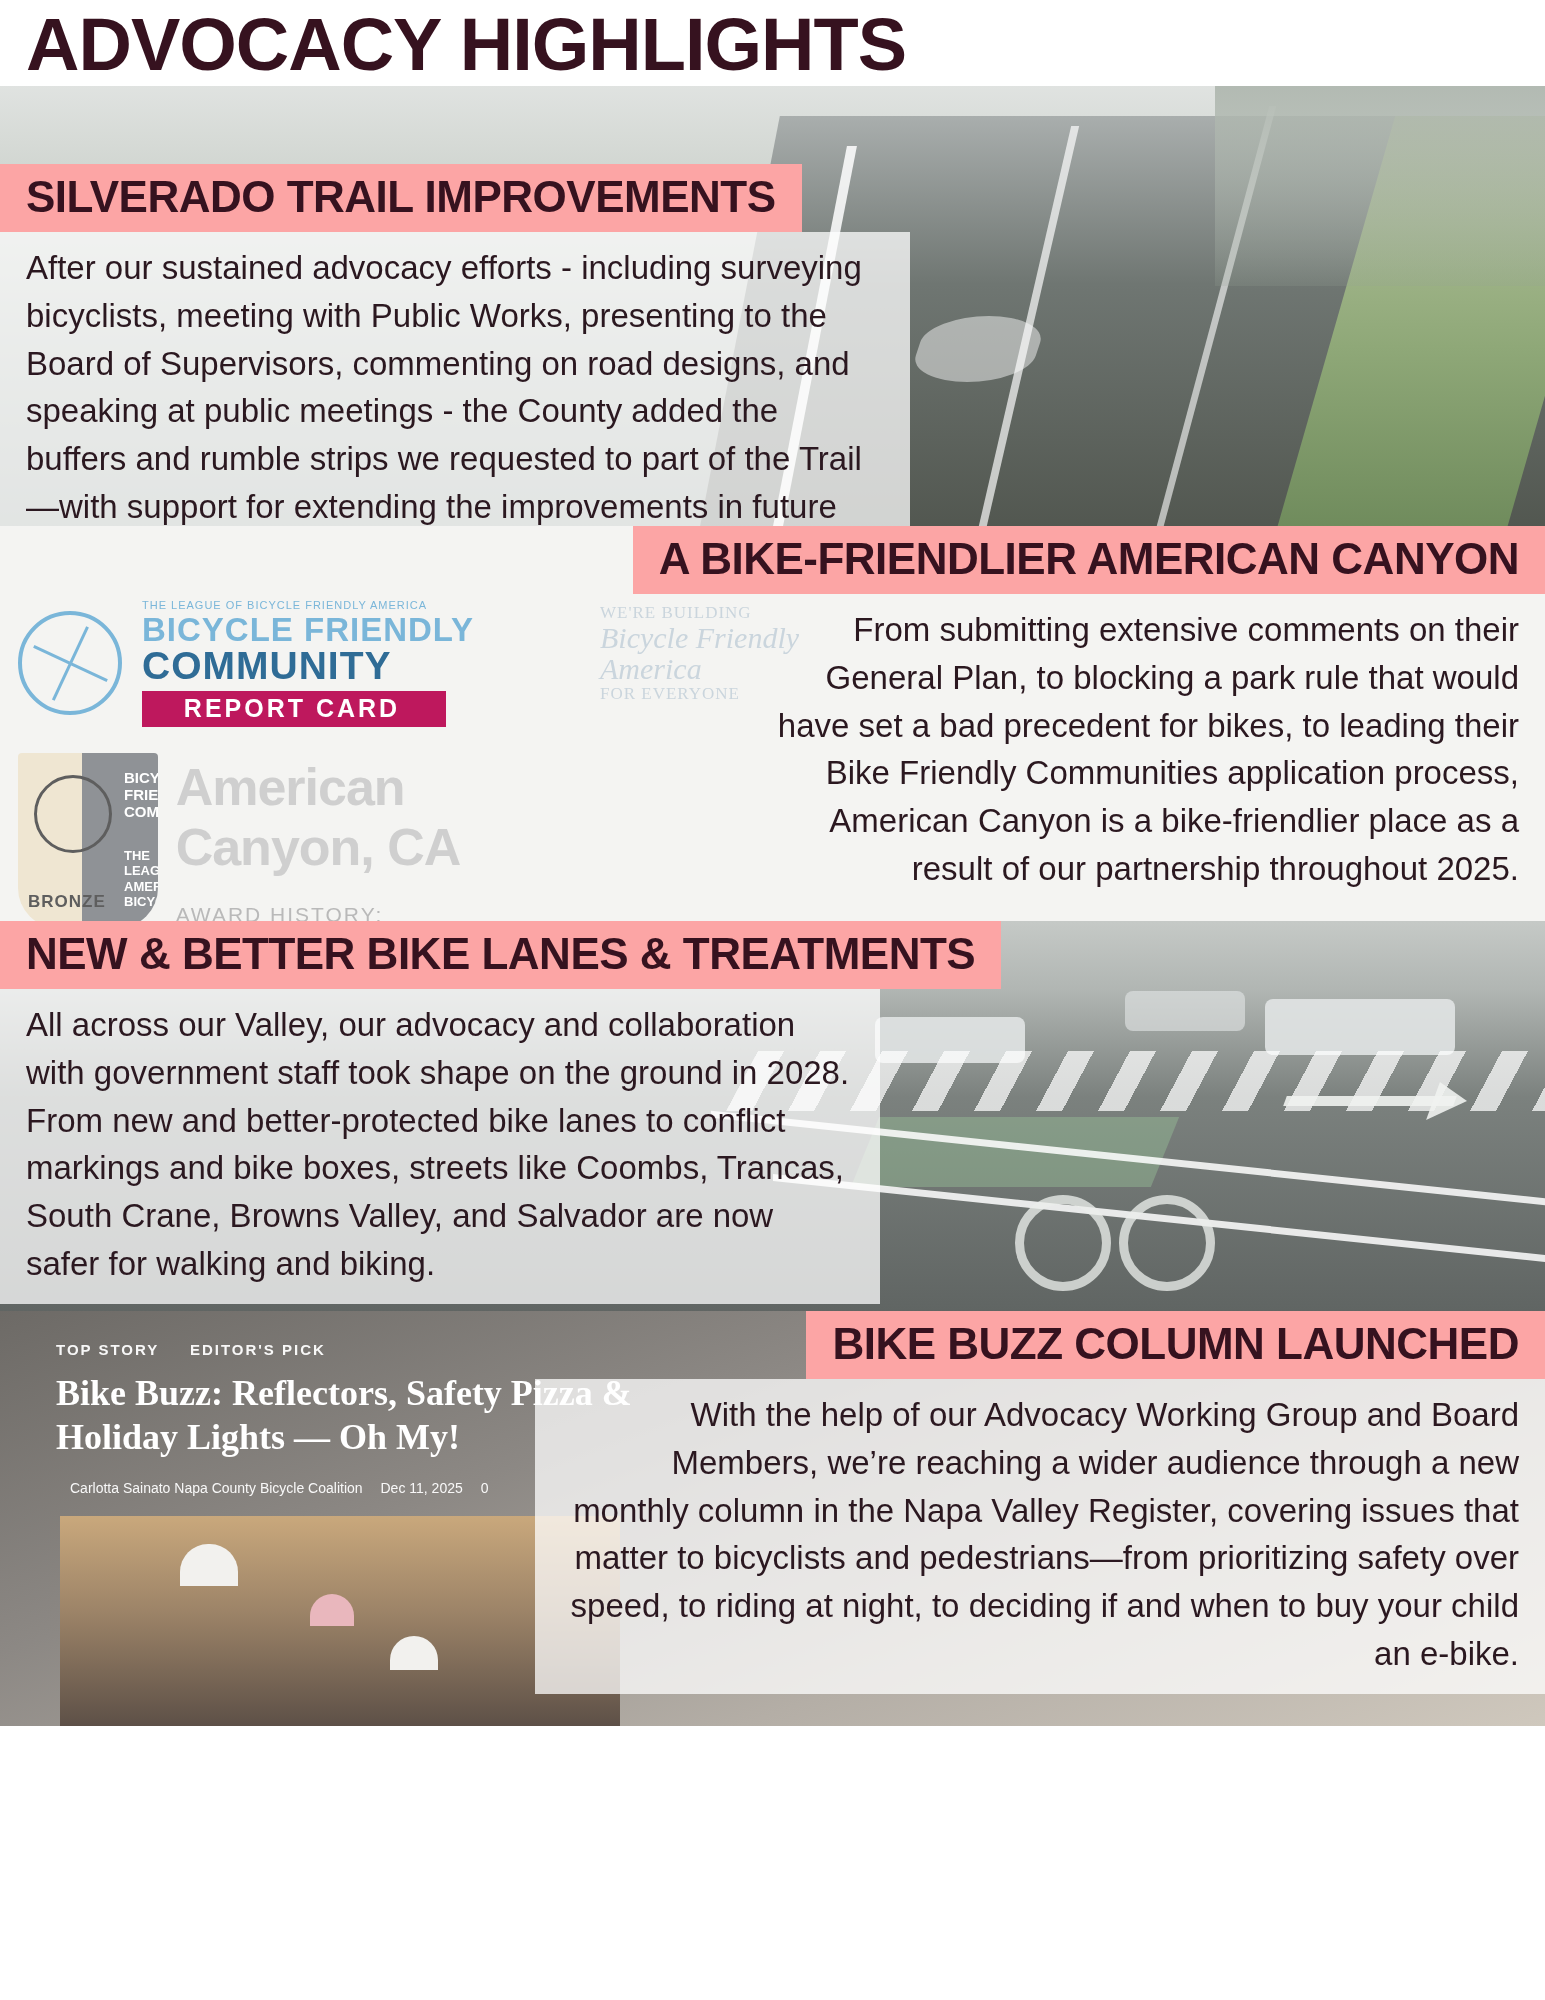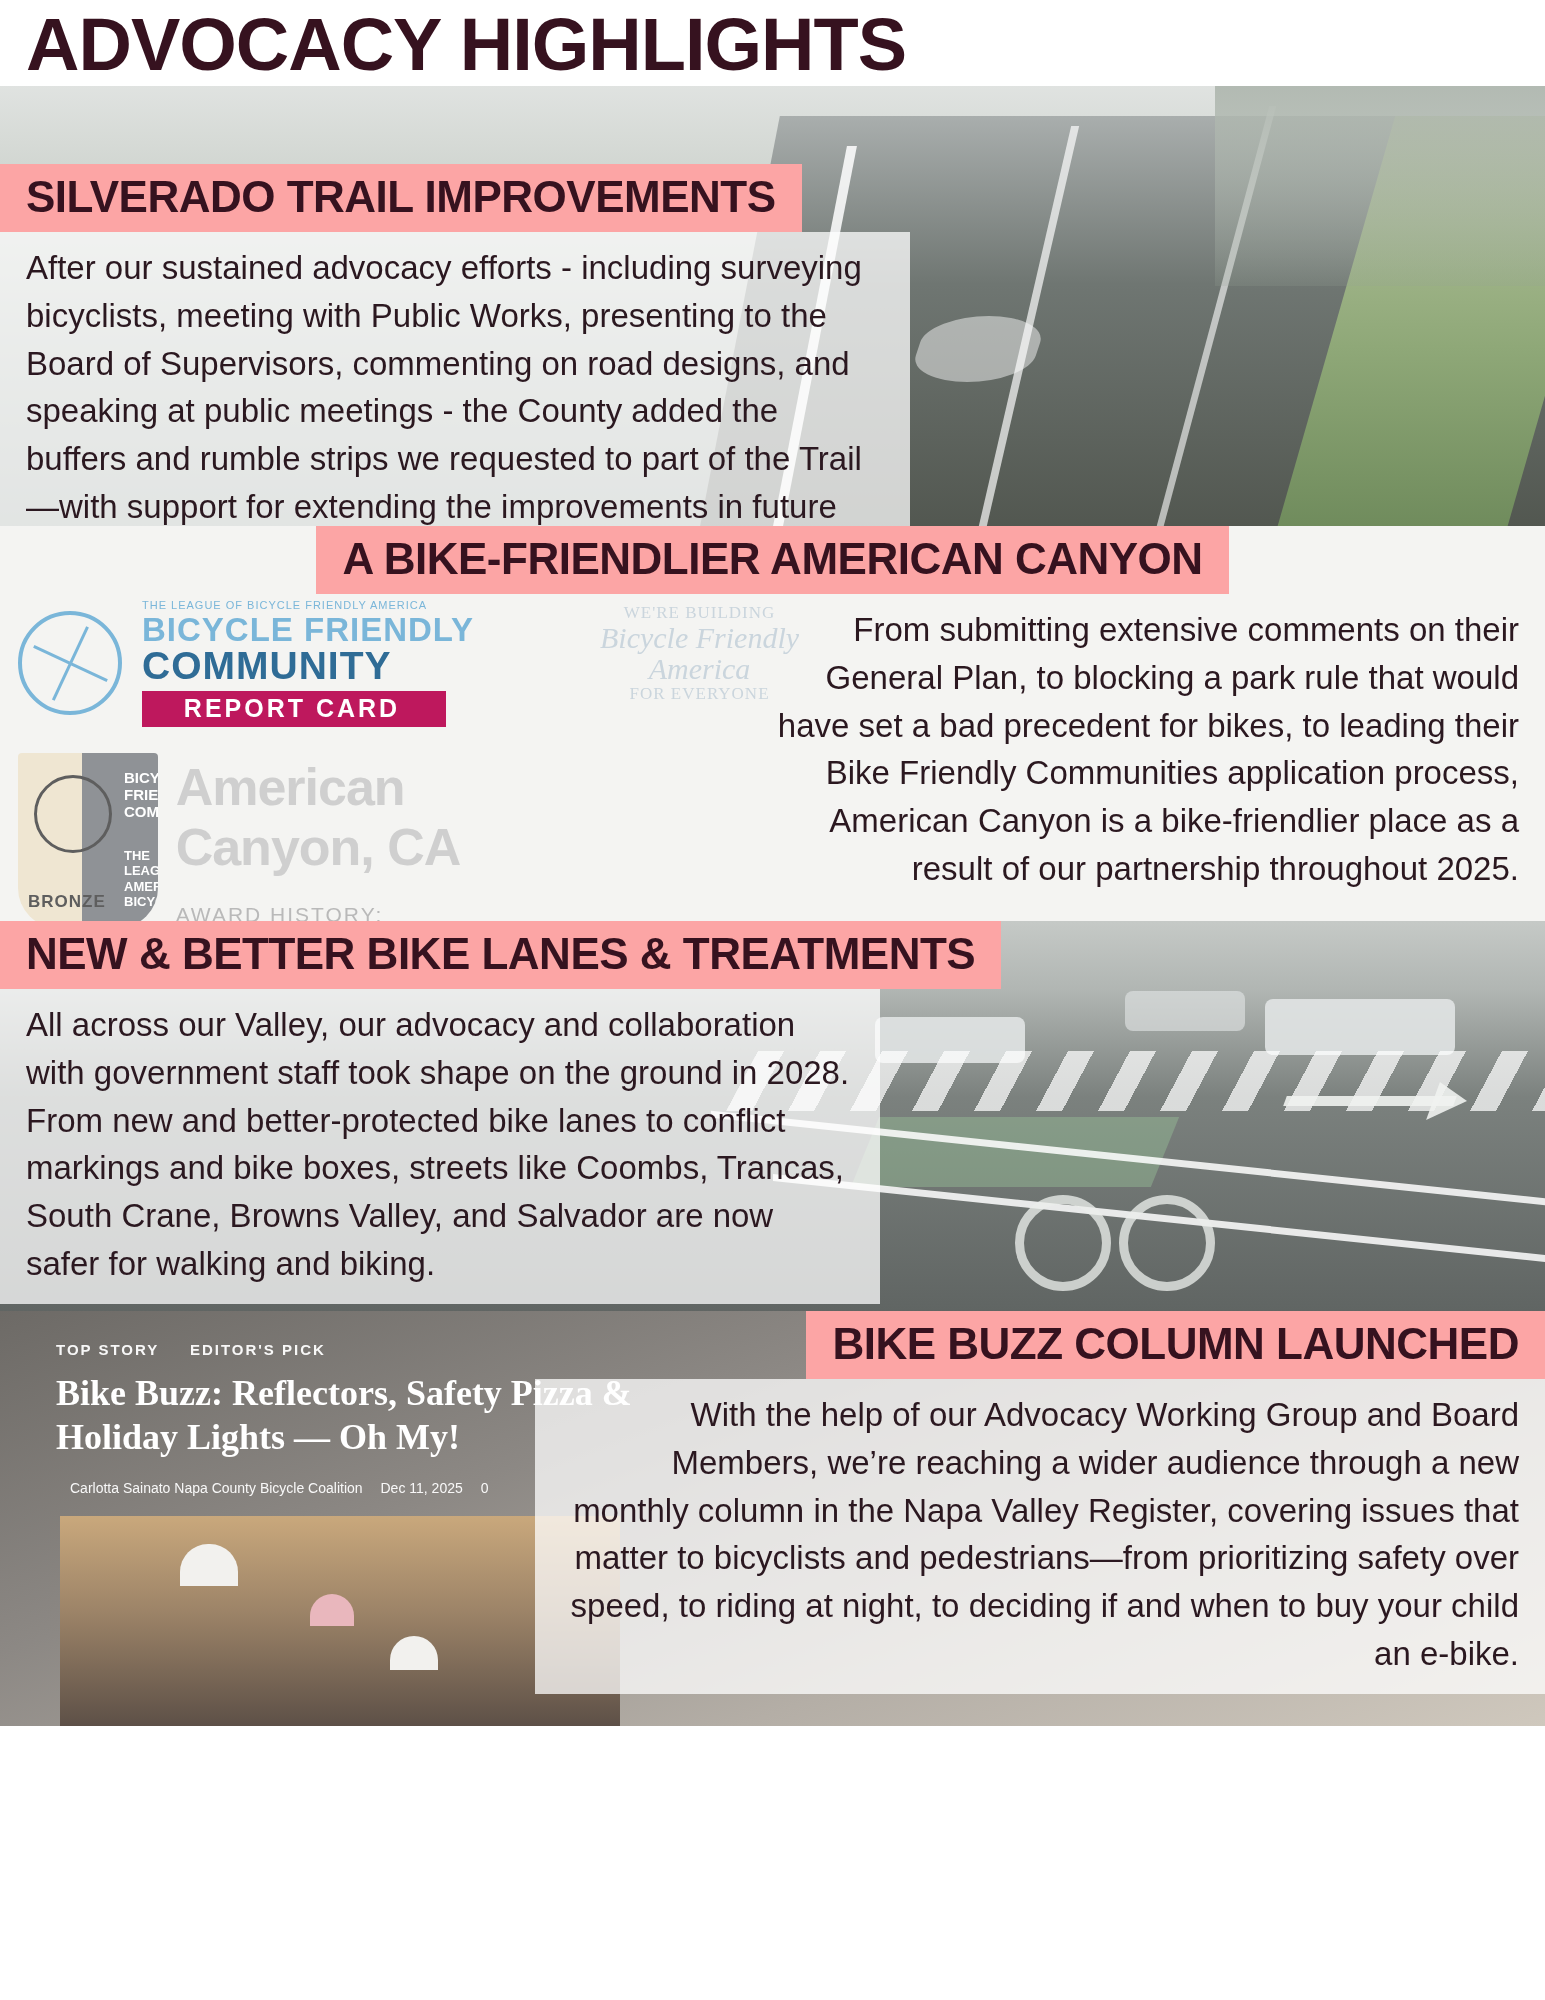--- a/index.html
+++ b/index.html
@@ -123,21 +123,21 @@
   #sec-silverado .band {
     margin-left: 0;
   }
 
   
   #sec-amcanyon {
     height: 395px;
     background: #f4f4f2;
   }
   #sec-amcanyon .band-row {
-    text-align: center;
+    text-align: right;
   }
   #sec-amcanyon .content {
     position: relative;
     height: 310px;
   }
   #sec-amcanyon .rc {
     position: absolute;
     left: 18px;
     top: 6px;
     width: 500px;
@@ -254,21 +254,20 @@
   .watermark {
     position: absolute;
     left: 600px;
     top: 10px;
     font-family: "Liberation Serif", serif;
     color: rgba(150,175,195,0.45);
     line-height: 1.05;
     font-style: italic;
     font-size: 30px;
     pointer-events: none;
-    text-align: center;
   }
   .watermark .w-small { font-style: normal; font-size: 17px; letter-spacing: 1px; }
 
   
   #sec-lanes {
     height: 390px;
     background: #b8bcb9;
     position: relative;
   }
   #sec-lanes .photo {

